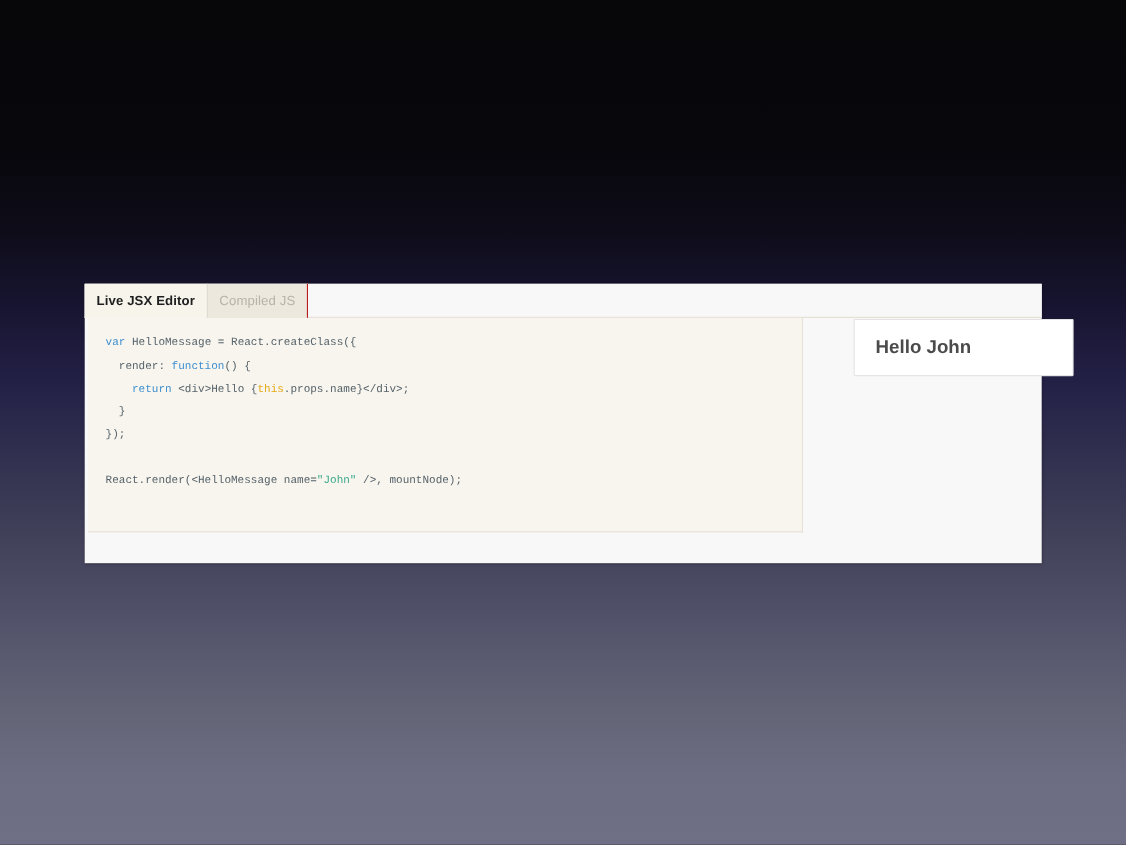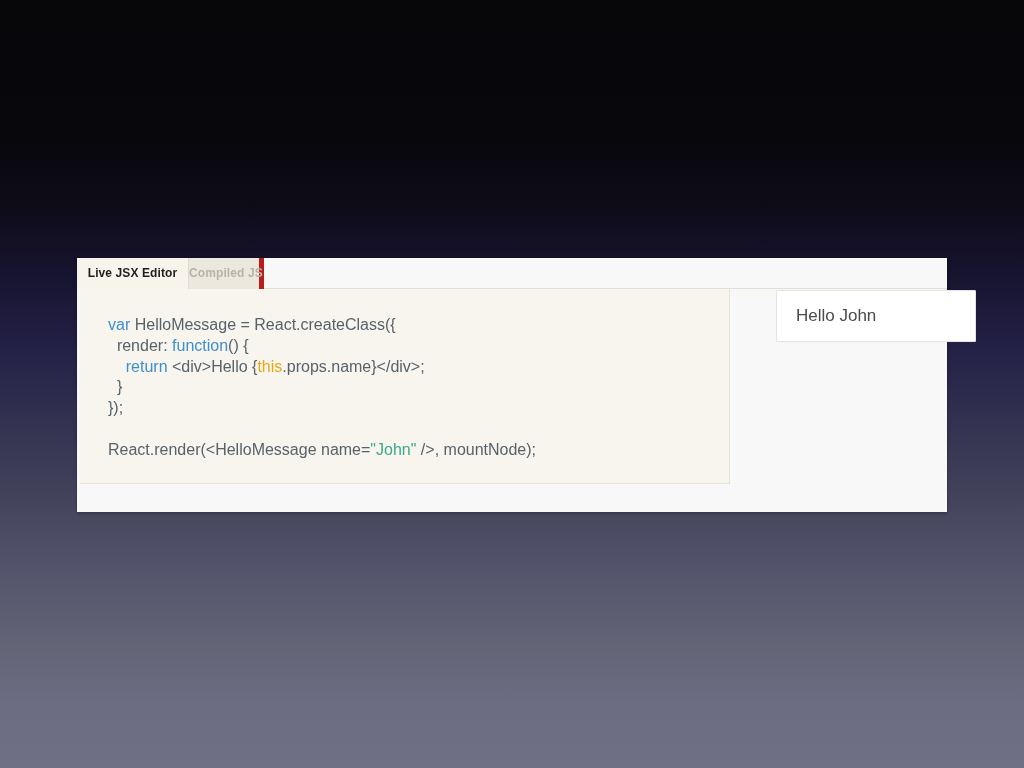--- a/index.html
+++ b/index.html
@@ -69,46 +69,46 @@
   .tab.active {
     left: 0;
     width: 111px;
     background: #f7f4ec;
     color: #1f1f1f;
     font-weight: bold;
     border-bottom: 1px solid #f7f4ec;
   }
   .tab.inactive {
     left: 111px;
-    width: 76px;
+    width: 92px;
     background: #ece8dd;
     color: #b8b3a8;
-    font-weight: bold;
+    font-weight: normal;
     border-left: 1px solid #e0dbd0;
-    border-right: 5px solid #b91c1c;
+    border-right: 1px solid #b91c1c;
   }
 
   
   #code-pane {
     position: absolute;
     left: 3px;
     top: 31px;
     width: 650px;
     height: 195px;
     background: #f7f5ed;
     border-right: 1px solid #e6e2d6;
     border-bottom: 1px solid #e6e2d6;
     box-sizing: border-box;
     overflow: hidden;
   }
   #code-text {
-    margin: 12px;
+    margin: 0;
     padding: 14px 0 0 16px;
-    font-family: Liberation Sans, sans-serif;
-    font-size: 16px;
+    font-family: Liberation Mono, monospace;
+    font-size: 10px;
     line-height: 20.8px;
     color: #57636b;
     white-space: pre;
     tab-size: 2;
   }
   .kw   { color: #3e8fd0; }
   .ths  { color: #e6a817; }
   .str  { color: #3aa98c; }
 
   
@@ -122,20 +122,21 @@
   #result-box {
     position: absolute;
     left: 0;
     top: 1px;
     width: 200px;
     height: 52px;
     background: #ffffff;
     border: 1px solid #e4e4e4;
     box-sizing: border-box;
     border-radius: 1px;
+    font-weight: bold;
   }
   #result-text {
     position: absolute;
     left: 19px;
     top: 15px;
     font-family: "Liberation Sans", sans-serif;
     font-size: 17px;
     color: #4b4b4b;
     white-space: nowrap;
   }

